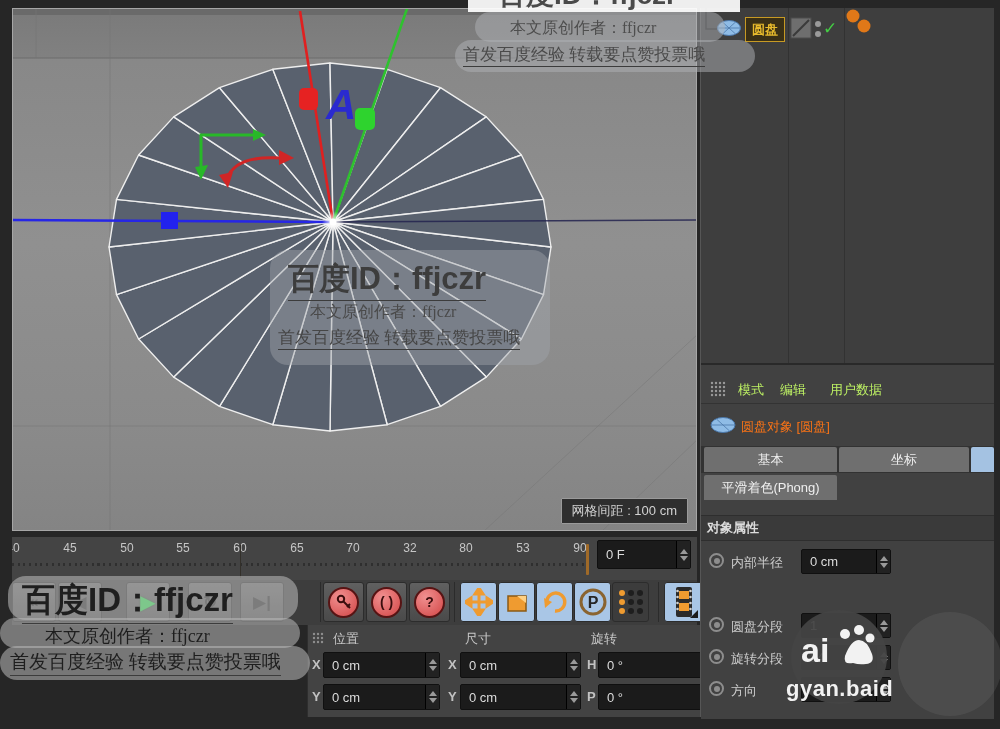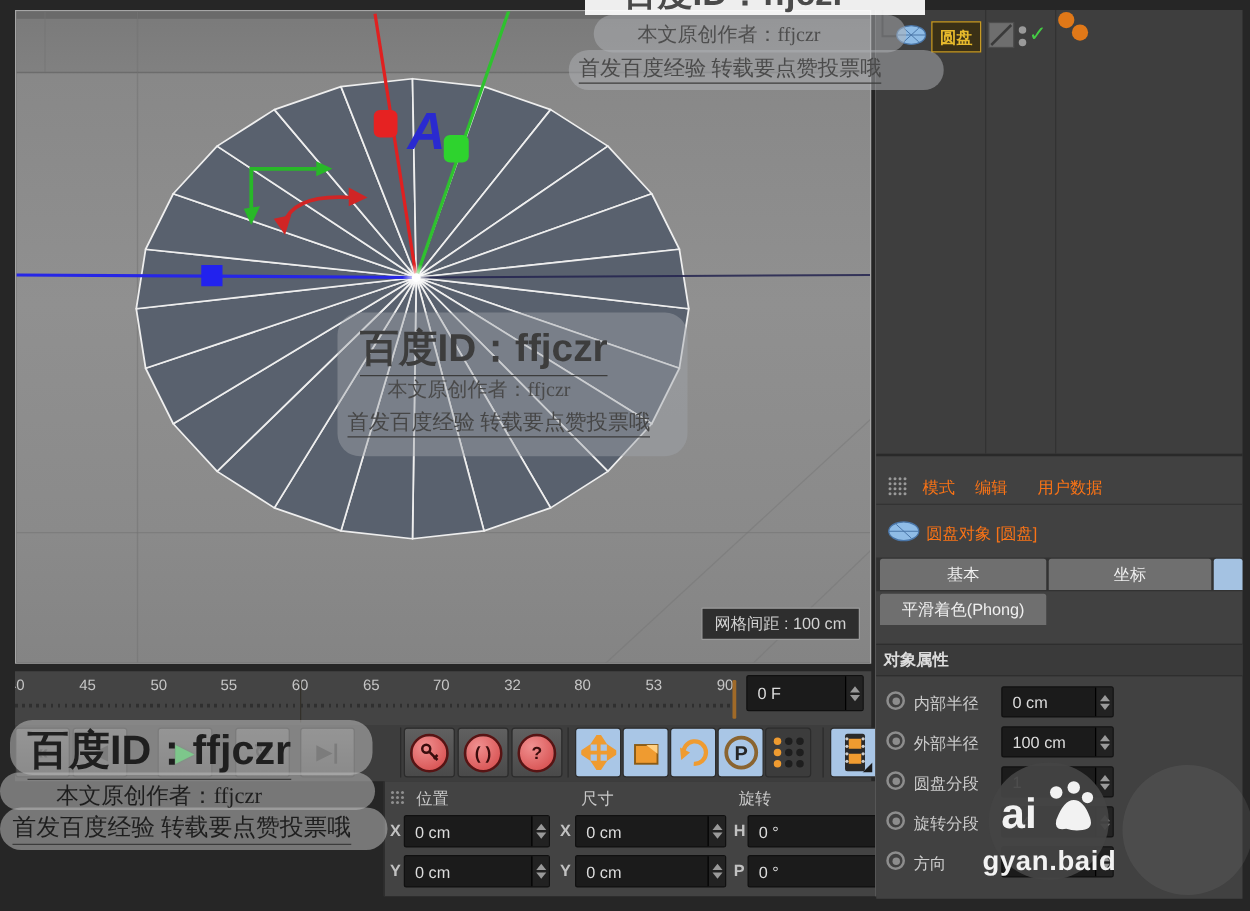--- a/index.html
+++ b/index.html
@@ -4,21 +4,21 @@
 <style>
   html,body{margin:0;padding:0;background:#1f1f1f;}
   #app{position:relative;width:1000px;height:729px;background:#262626;overflow:hidden;
        font-family:"Liberation Sans","DejaVu Sans",sans-serif;-webkit-font-smoothing:antialiased;}
   
   #viewport{position:absolute;left:12px;top:8px;width:685px;height:523px;
     background:linear-gradient(180deg,#818181 0%,#888 10%,#909090 45%,#8a8a8a 80%,#848484 100%);
     border:1px solid #a6a6a6;box-sizing:border-box;overflow:hidden;}
   #viewport svg{position:absolute;left:0;top:0;}
   .sector{fill:#59616e;stroke:#eeeeee;stroke-width:1.4;stroke-linejoin:round;}
-  #grid-label{position:absolute;right:8px;bottom:18px;background:#2e2e2e;border:1px solid #9a9a9a;
+  #grid-label{position:absolute;right:8px;bottom:6px;background:#2e2e2e;border:1px solid #9a9a9a;
     color:#d2d2d2;font-size:13px;padding:3px 10px;border-radius:1px;}
   
   #bottombar{position:absolute;left:12px;top:537px;width:685px;height:43px;background:#444;}
   #ruler{position:absolute;left:0;top:0;width:576px;height:43px;overflow:hidden;}
   #ruler .tick-label{position:absolute;top:4px;transform:translateX(-50%);color:#c6c6c6;font-size:12px;}
   #ruler .dotrow{position:absolute;left:0;top:26px;width:576px;height:3px;
     background:repeating-linear-gradient(90deg,#2f2f2f 0 2px,transparent 2px 5.7px);}
   #frame-marker{position:absolute;left:228px;top:8px;width:1px;height:33px;background:#33302a;}
   #range-tick{position:absolute;left:574px;top:7px;width:3px;height:31px;background:#a06a28;border-radius:1px;}
   #frame-field{position:absolute;left:585px;top:3px;width:94px;height:29px;}
@@ -55,21 +55,21 @@
   
   #right{position:absolute;left:700px;top:8px;width:293px;height:709px;background:#3e3e3e;
     border-left:1px solid #565656;box-sizing:border-box;}
   #om{position:absolute;left:0;top:0;width:293px;height:355px;background:#3e3e3e;}
   #om .col-div{position:absolute;top:0;width:1px;height:355px;background:#323232;}
   #om-name{position:absolute;left:44px;top:9px;width:38px;height:23px;background:#3a3016;
     border:1px solid #c79a24;color:#e7ba2c;font-weight:bold;font-size:13px;
     display:flex;align-items:center;justify-content:center;}
   #attr{position:absolute;left:0;top:355px;width:293px;height:354px;background:#414141;border-top:2px solid #292929;}
   #attr-menu{position:absolute;left:0;top:12px;width:293px;height:26px;border-bottom:1px solid #333;}
-  #attr-menu span{color:#f97316;font-size:13px;position:absolute;top:4px;}
+  #attr-menu span{color:#bef264;font-size:13px;position:absolute;top:4px;}
   .tab{position:absolute;height:25px;background:#6f6f6f;color:#efefef;font-size:13px;
     display:flex;align-items:center;justify-content:center;border-radius:2px 2px 0 0;}
   #attr-section{position:absolute;left:0;top:150px;width:293px;height:26px;background:#3a3a3a;
     border-top:1px solid #2e2e2e;border-bottom:1px solid #2e2e2e;color:#dcdcdc;font-weight:bold;
     font-size:13px;display:flex;align-items:center;padding-left:6px;box-sizing:border-box;}
   .prop-row{position:absolute;left:0;width:293px;height:28px;}
   .radio{position:absolute;left:8px;top:5px;width:15px;height:15px;border:2px solid #8d8d8d;border-radius:50%;box-sizing:border-box;}
   .radio::after{content:"";position:absolute;left:2.5px;top:2.5px;width:6px;height:6px;border-radius:50%;background:#8d8d8d;}
   .prop-label{position:absolute;left:30px;top:6px;color:#cccccc;font-size:13px;white-space:nowrap;}
   
@@ -425,31 +425,20 @@
         <span class="radio"></span>
         <span class="prop-label">内部半径</span>
         <div class="field" style="left:100px;top:1px;width:90px;height:25px">
           <span class="val">0 cm</span>
             <span class="stepper">
               <i class="up"></i>
               <i class="dn"></i>
             </span>
         </div>
       </div>
-      <div class="prop-row" style="top:215px">
-        <span class="radio"></span>
-        <span class="prop-label">外部半径</span>
-        <div class="field" style="left:100px;top:1px;width:90px;height:25px">
-          <span class="val">100 cm</span>
-            <span class="stepper">
-              <i class="up"></i>
-              <i class="dn"></i>
-            </span>
-        </div>
-      </div>
       <div class="prop-row" style="top:247px">
         <span class="radio"></span>
         <span class="prop-label">圆盘分段</span>
         <div class="field" style="left:100px;top:1px;width:90px;height:25px">
           <span class="val">1</span>
             <span class="stepper">
               <i class="up"></i>
               <i class="dn"></i>
             </span>
         </div>

